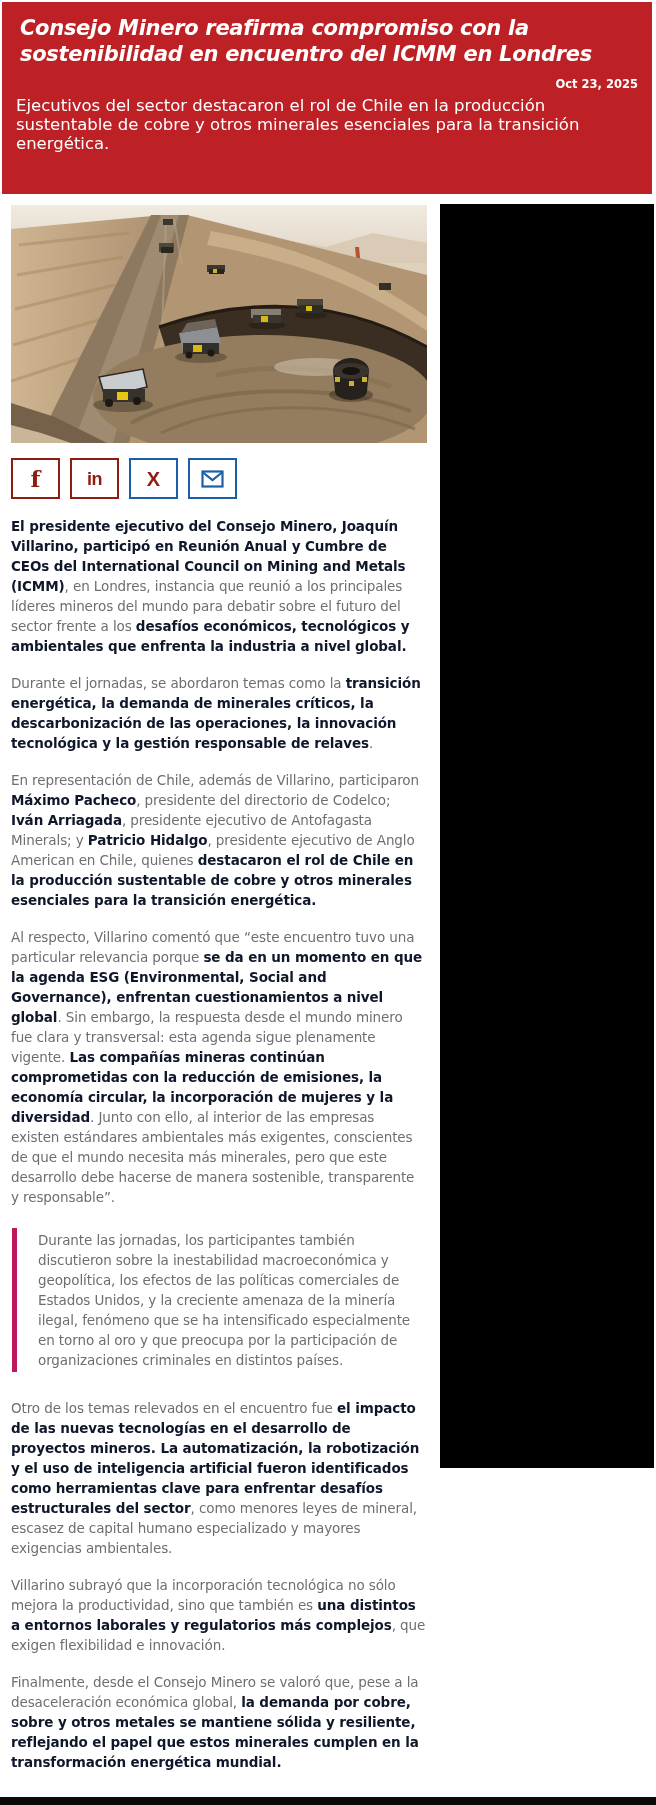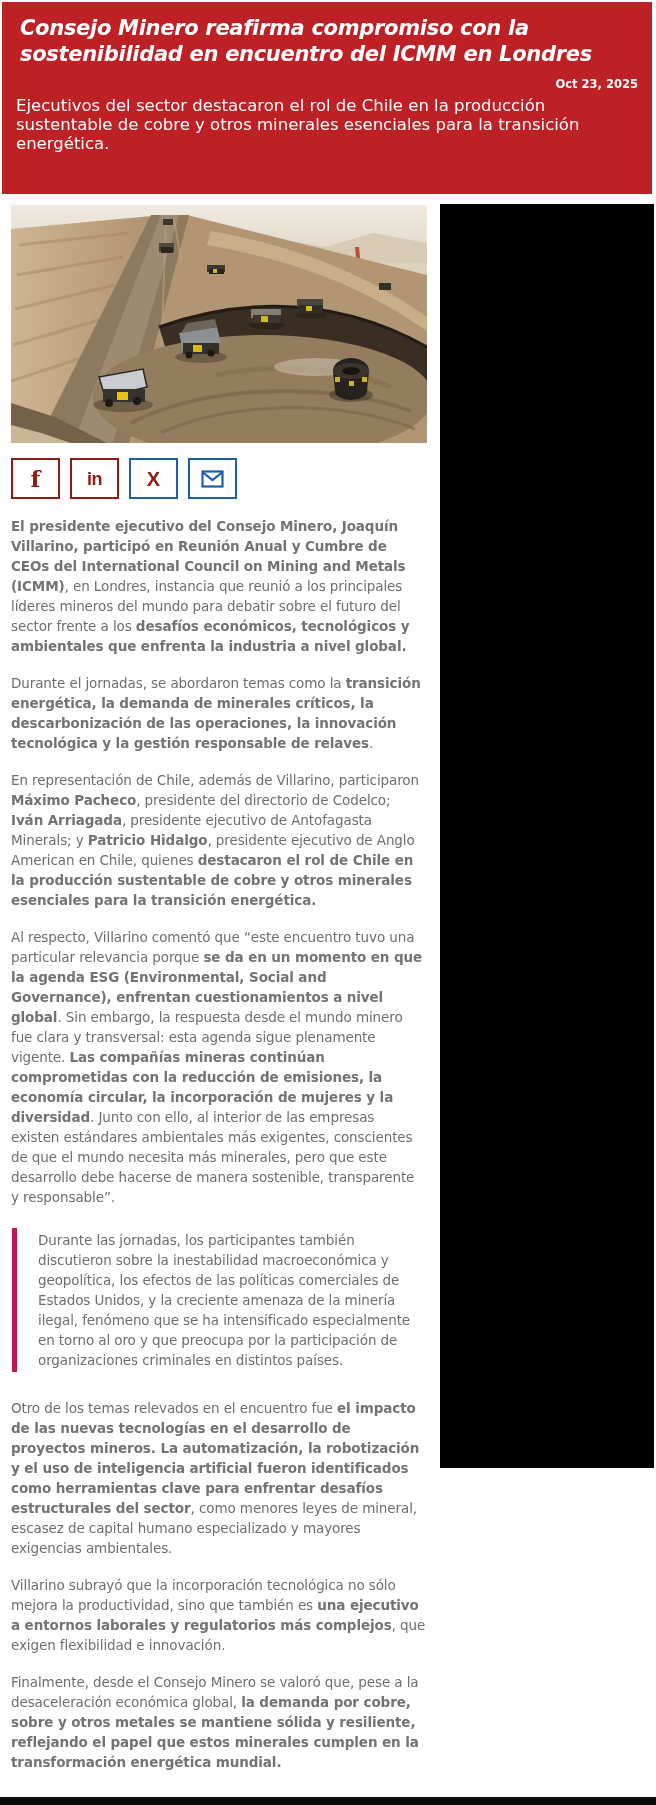--- a/index.html
+++ b/index.html
@@ -28,21 +28,21 @@
   .g-f{font-size:23px;font-family:"DejaVu Serif","Liberation Serif",serif;}
   .g-in{font-size:18px;letter-spacing:-0.5px;}
   .g-x{font-size:20px;}
   .b-blue{border-color:#1c5fa8;}
 
   
   .article{position:absolute;left:11px;top:516px;width:415px;
     font-size:13.5px;line-height:20px;color:#6d6e71;letter-spacing:-0.1px;}
   .article p{margin:0 0 17px 0;}
   .article p:last-child{margin-bottom:0;}
-  .article strong{color:#737373;font-weight:700;}
+  .article strong{color:#0f172a;font-weight:700;}
   .pull-quote{margin:21px 0 26px 1px;border-left:5px solid #be185d;padding:2px 10px 2px 21px;}
 
   
   .footer-bar{position:absolute;left:0;top:1797px;width:656px;height:8px;background:#0a0a0a;}
 </style>
 </head>
 <body>
 
 <div class="page">
 
@@ -167,19 +167,19 @@
     </button>
   </div>
 
   <div class="article">
     <p><strong>El presidente ejecutivo del Consejo Minero, Joaquín Villarino, participó en Reunión Anual y Cumbre de CEOs del International Council on Mining and Metals (ICMM)</strong><span>, en Londres, instancia que reunió a los principales líderes mineros del mundo para debatir sobre el futuro del sector frente a los </span><strong>desafíos económicos, tecnológicos y ambientales que enfrenta la industria a nivel global.</strong></p>
     <p><span>Durante el jornadas, se abordaron temas como la </span><strong>transición energética, la demanda de minerales críticos, la descarbonización de las operaciones, la innovación tecnológica y la gestión responsable de relaves</strong><span>.</span></p>
     <p><span>En representación de Chile, además de Villarino, participaron </span><strong>Máximo Pacheco</strong><span>, presidente del directorio de Codelco; </span><strong>Iván Arriagada</strong><span>, presidente ejecutivo de Antofagasta Minerals; y </span><strong>Patricio Hidalgo</strong><span>, presidente ejecutivo de Anglo American en Chile, quienes </span><strong>destacaron el rol de Chile en la producción sustentable de cobre y otros minerales esenciales para la transición energética.</strong></p>
     <p><span>Al respecto, Villarino comentó que “este encuentro tuvo una particular relevancia porque </span><strong>se da en un momento en que la agenda ESG (Environmental, Social and Governance), enfrentan cuestionamientos a nivel global</strong><span>. Sin embargo, la respuesta desde el mundo minero fue clara y transversal: esta agenda sigue plenamente vigente. </span><strong>Las compañías mineras continúan comprometidas con la reducción de emisiones, la economía circular, la incorporación de mujeres y la diversidad</strong><span>. Junto con ello, al interior de las empresas existen estándares ambientales más exigentes, conscientes de que el mundo necesita más minerales, pero que este desarrollo debe hacerse de manera sostenible, transparente y responsable”.</span></p>
     <blockquote class="pull-quote"><span>Durante las jornadas, los participantes también discutieron sobre la inestabilidad macroeconómica y geopolítica, los efectos de las políticas comerciales de Estados Unidos, y la creciente amenaza de la minería ilegal, fenómeno que se ha intensificado especialmente en torno al oro y que preocupa por la participación de organizaciones criminales en distintos países.</span></blockquote>
     <p><span>Otro de los temas relevados en el encuentro fue </span><strong>el impacto de las nuevas tecnologías en el desarrollo de proyectos mineros. La automatización, la robotización y el uso de inteligencia artificial fueron identificados como herramientas clave para enfrentar desafíos estructurales del sector</strong><span>, como menores leyes de mineral, escasez de capital humano especializado y mayores exigencias ambientales.</span></p>
-    <p><span>Villarino subrayó que la incorporación tecnológica no sólo mejora la productividad, sino que también es </span><strong>una ejecutivo a entornos laborales y regulatorios más complejos</strong><span>, que exigen flexibilidad e innovación.</span></p>
+    <p><span>Villarino subrayó que la incorporación tecnológica no sólo mejora la productividad, sino que también es </span><strong>una distintos a entornos laborales y regulatorios más complejos</strong><span>, que exigen flexibilidad e innovación.</span></p>
     <p><span>Finalmente, desde el Consejo Minero se valoró que, pese a la desaceleración económica global, </span><strong>la demanda por cobre, sobre y otros metales se mantiene sólida y resiliente, reflejando el papel que estos minerales cumplen en la transformación energética mundial.</strong></p>
   </div>
 
   <div class="footer-bar"></div>
 
 </div>
 
 </body></html>

